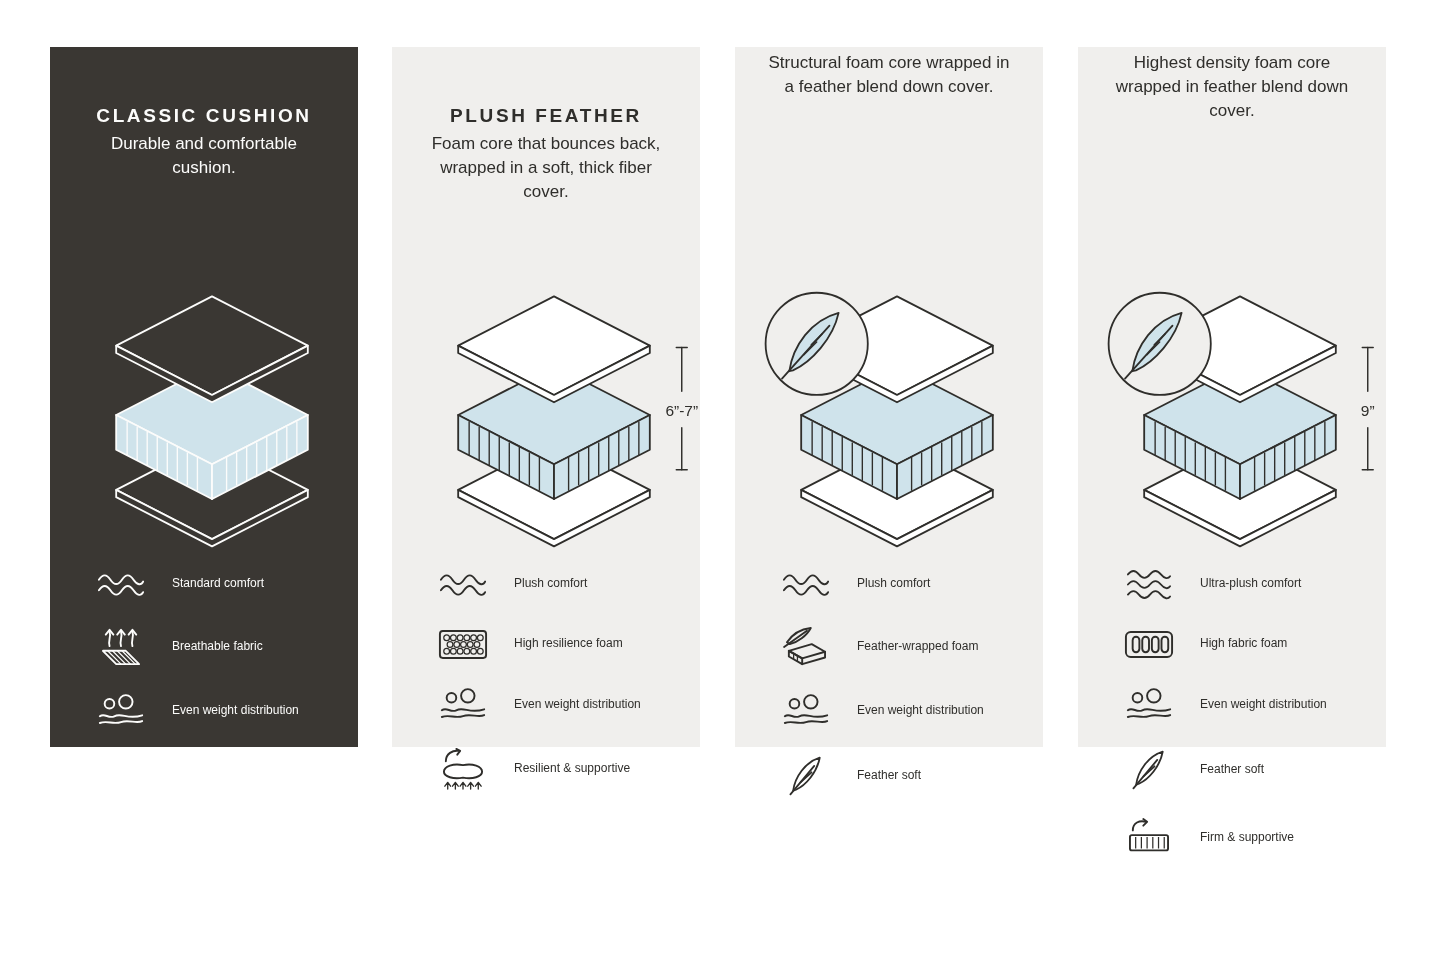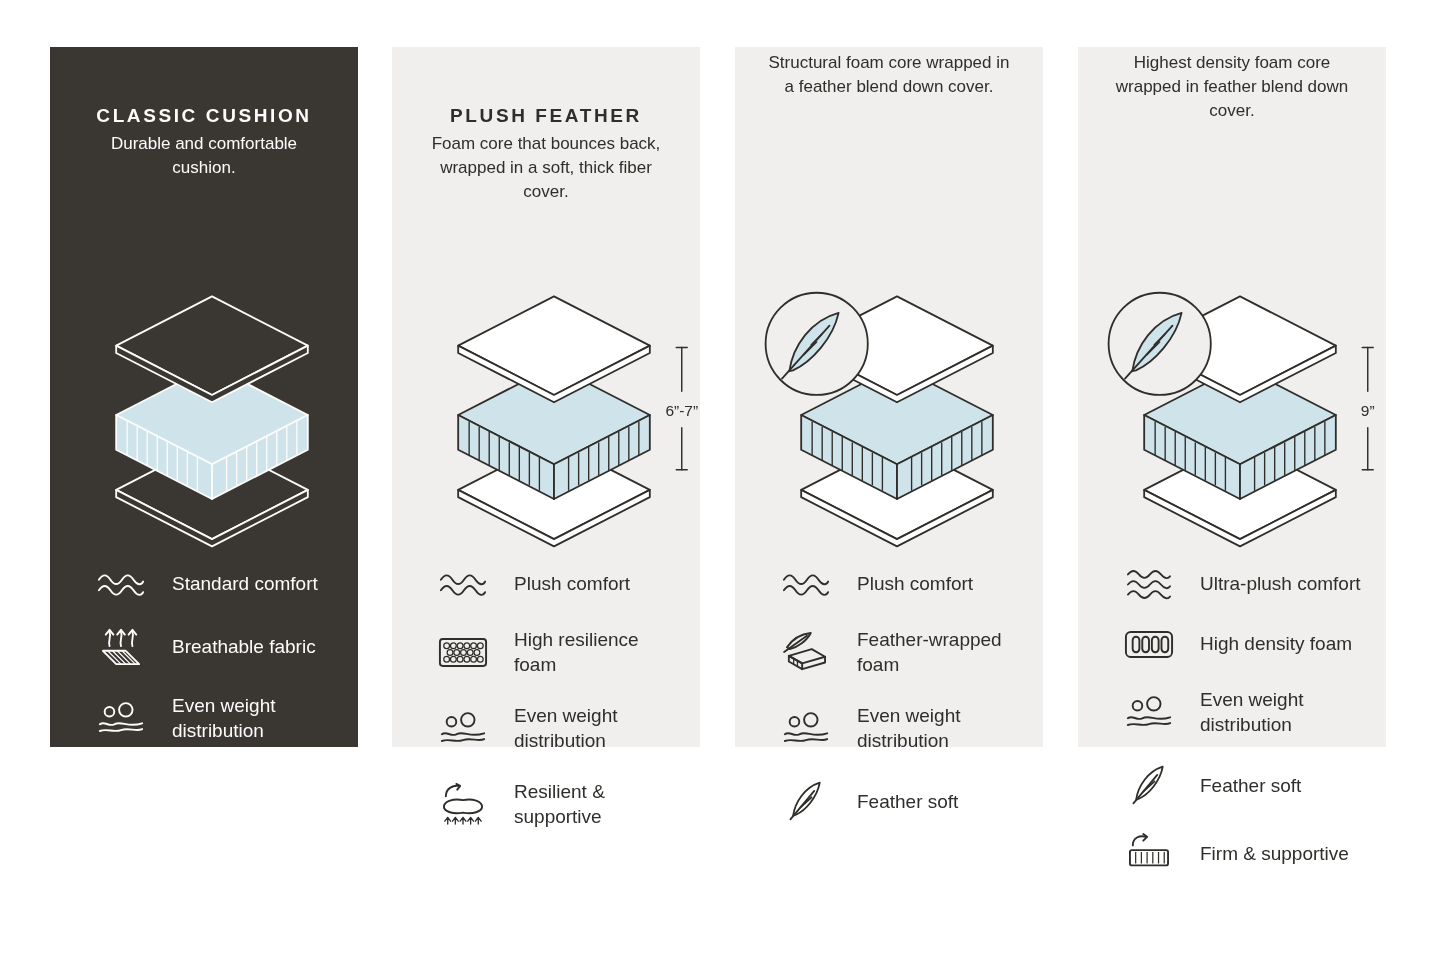--- a/index.html
+++ b/index.html
@@ -35,21 +35,21 @@
     fill:none; stroke:currentColor; stroke-width:2;
     stroke-linecap:round; stroke-linejoin:round; overflow:visible;
   }
 
   .features {
     position:absolute; top:520px; left:42px; right:14px;
     display:flex; flex-direction:column; gap:26px;
   }
   .feature { display:flex; align-items:center; gap:22px; min-height:34px; }
   .fi-box { flex:0 0 58px; display:flex; justify-content:center; align-items:center; }
-  .flabel { font-size:19px; line-height:1.32; }
+  .flabel { font-size:12px; line-height:1.32; }
 </style>
 </head>
 <body>
 
 <svg width="0" height="0" style="position:absolute" aria-hidden="true">
   <defs>
 
     <g id="i-wave2">
       <path d="M3 10 C7 4 11 4 15 10 C19 16 23 16 27 10 C31 4 35 4 39 10 C43 16 47 16 49 12"></path>
       <path d="M3 21 C7 15 11 15 15 21 C19 27 23 27 27 21 C31 15 35 15 39 21 C43 27 47 27 49 23"></path>
@@ -315,21 +315,21 @@
             </svg>
           </span>
         <span class="flabel">Ultra-plush comfort</span>
       </div>
       <div class="feature">
         <span class="fi-box">
             <svg class="ic" width="50" height="29" viewBox="0 0 52 30">
               <use href="#i-density"></use>
             </svg>
           </span>
-        <span class="flabel">High density foam</span>
+        <span class="flabel">High fabric foam</span>
       </div>
       <div class="feature">
         <span class="fi-box">
             <svg class="ic" width="50" height="35" viewBox="0 0 52 36">
               <use href="#i-weight"></use>
             </svg>
           </span>
         <span class="flabel">Even weight distribution</span>
       </div>
       <div class="feature">

